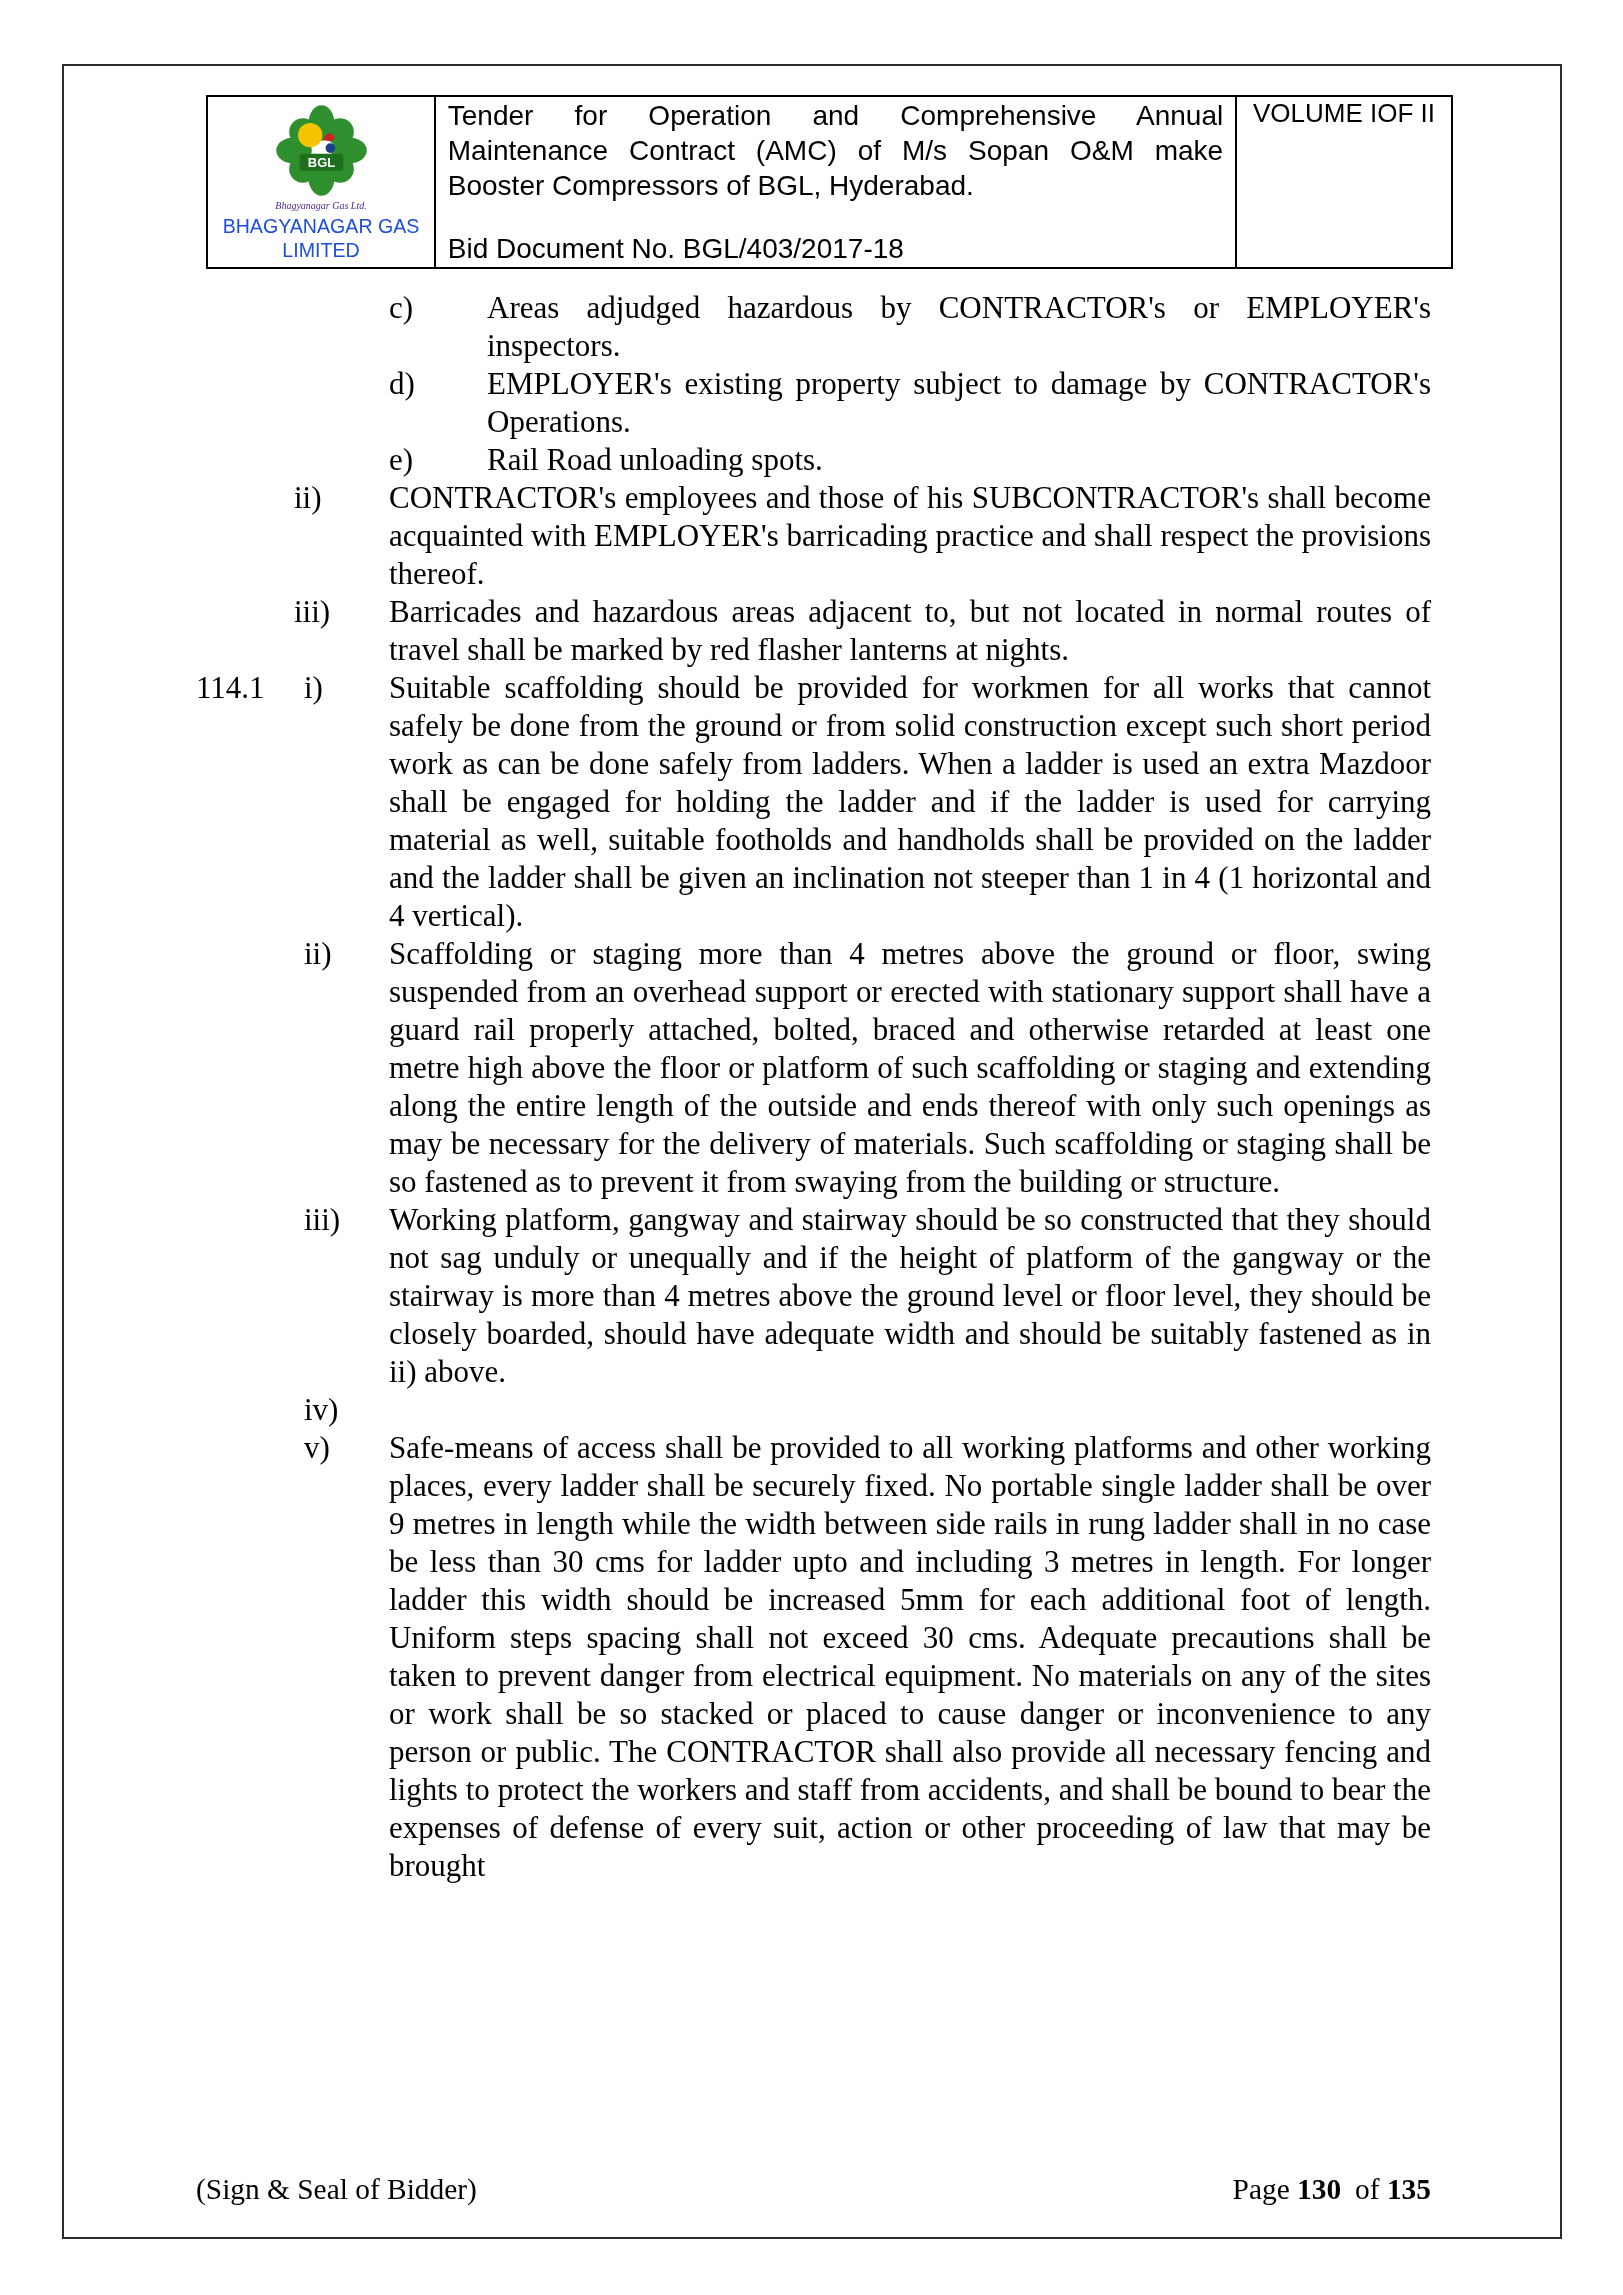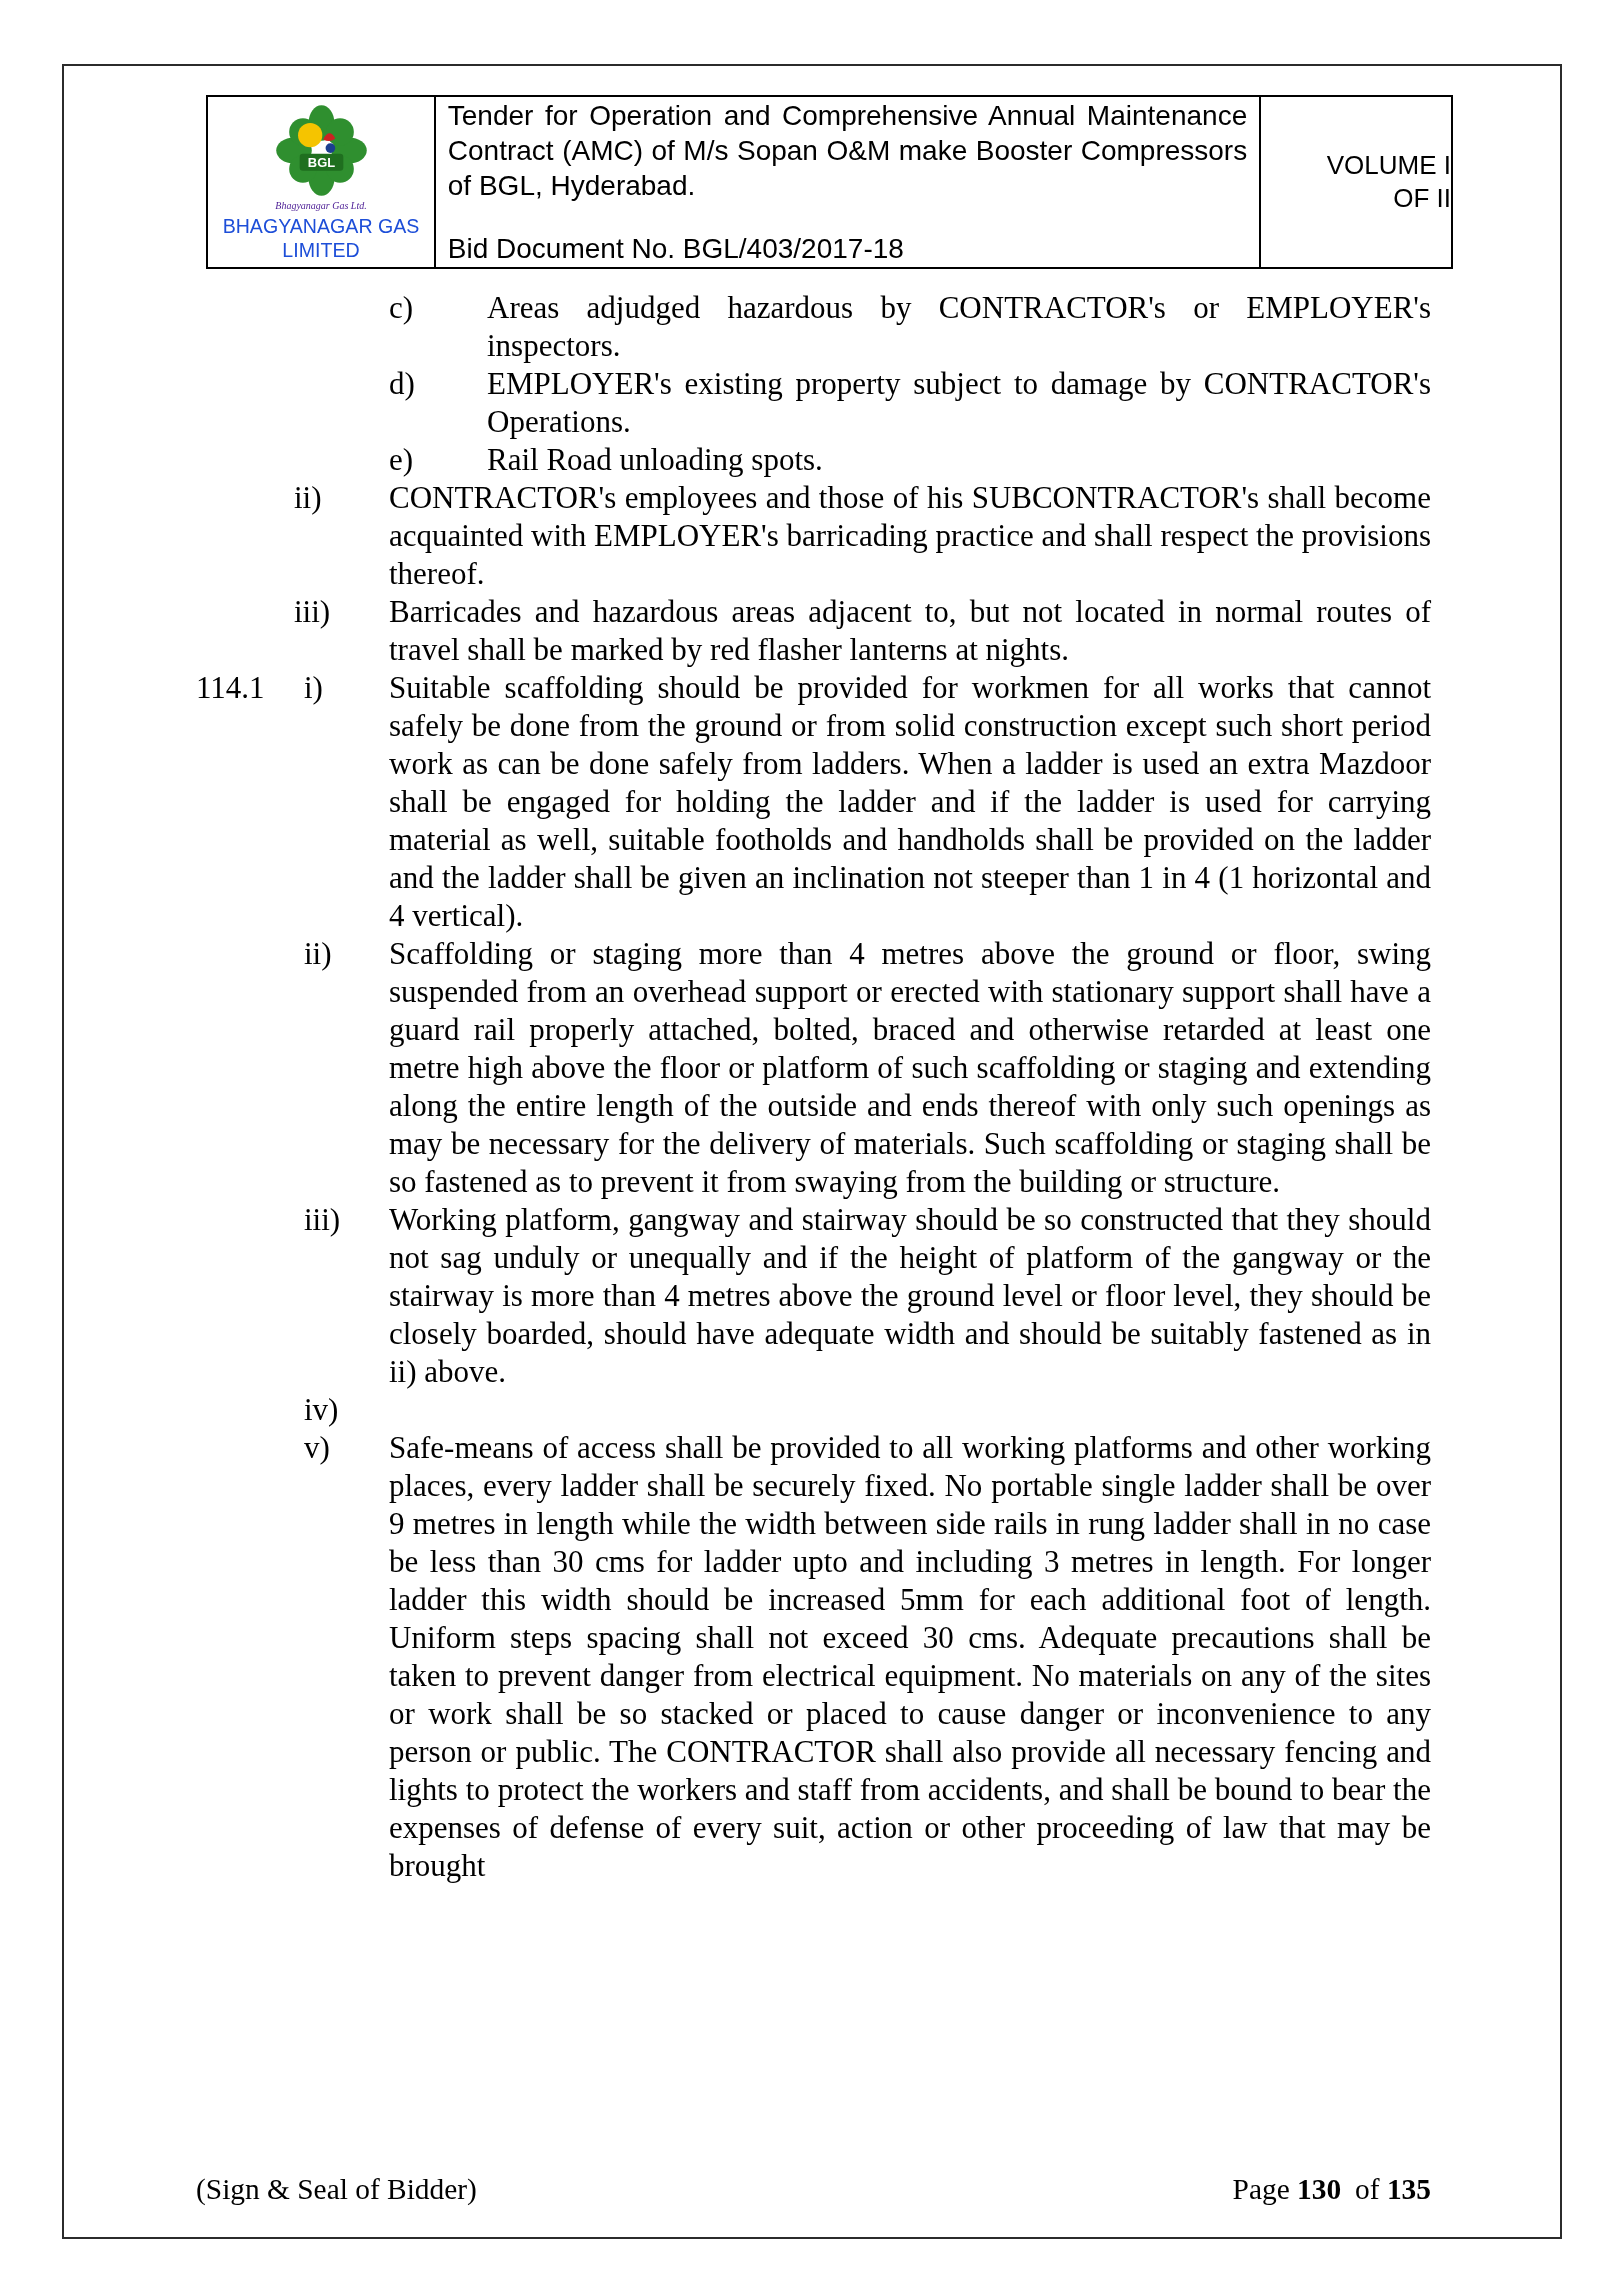--- a/index.html
+++ b/index.html
@@ -31,21 +31,21 @@
     text-align:center; margin-top:2.6px; color:#1d4ed8;
   }
   .title-cell {
     flex:1; border-left:2px solid #000; border-right:2px solid #000;
     font-family:"Liberation Sans", sans-serif; font-size:28px; line-height:35px;
     padding:5.2px 11.8px; display:flex; flex-direction:column; justify-content:center;gap:28px;
   }
   .tender-title { text-align:justify; }
   .bid-doc { text-align:left; }
   .volume-cell {
-    width:190px; display:flex; flex-direction:column; align-items:flex-end;
+    width:214px; display:flex; flex-direction:row; align-items:flex-start;
     justify-content:center; font-family:"Liberation Sans", sans-serif;
     font-size:26px; line-height:33px; text-align:center;
   }
   
   .content {
     position:absolute; left:196px; top:289px; width:1235px;
     font-size:31px; line-height:38px;
   }
   .row { display:flex; align-items:flex-start; }
   .row-pre { padding-left:193px; }

